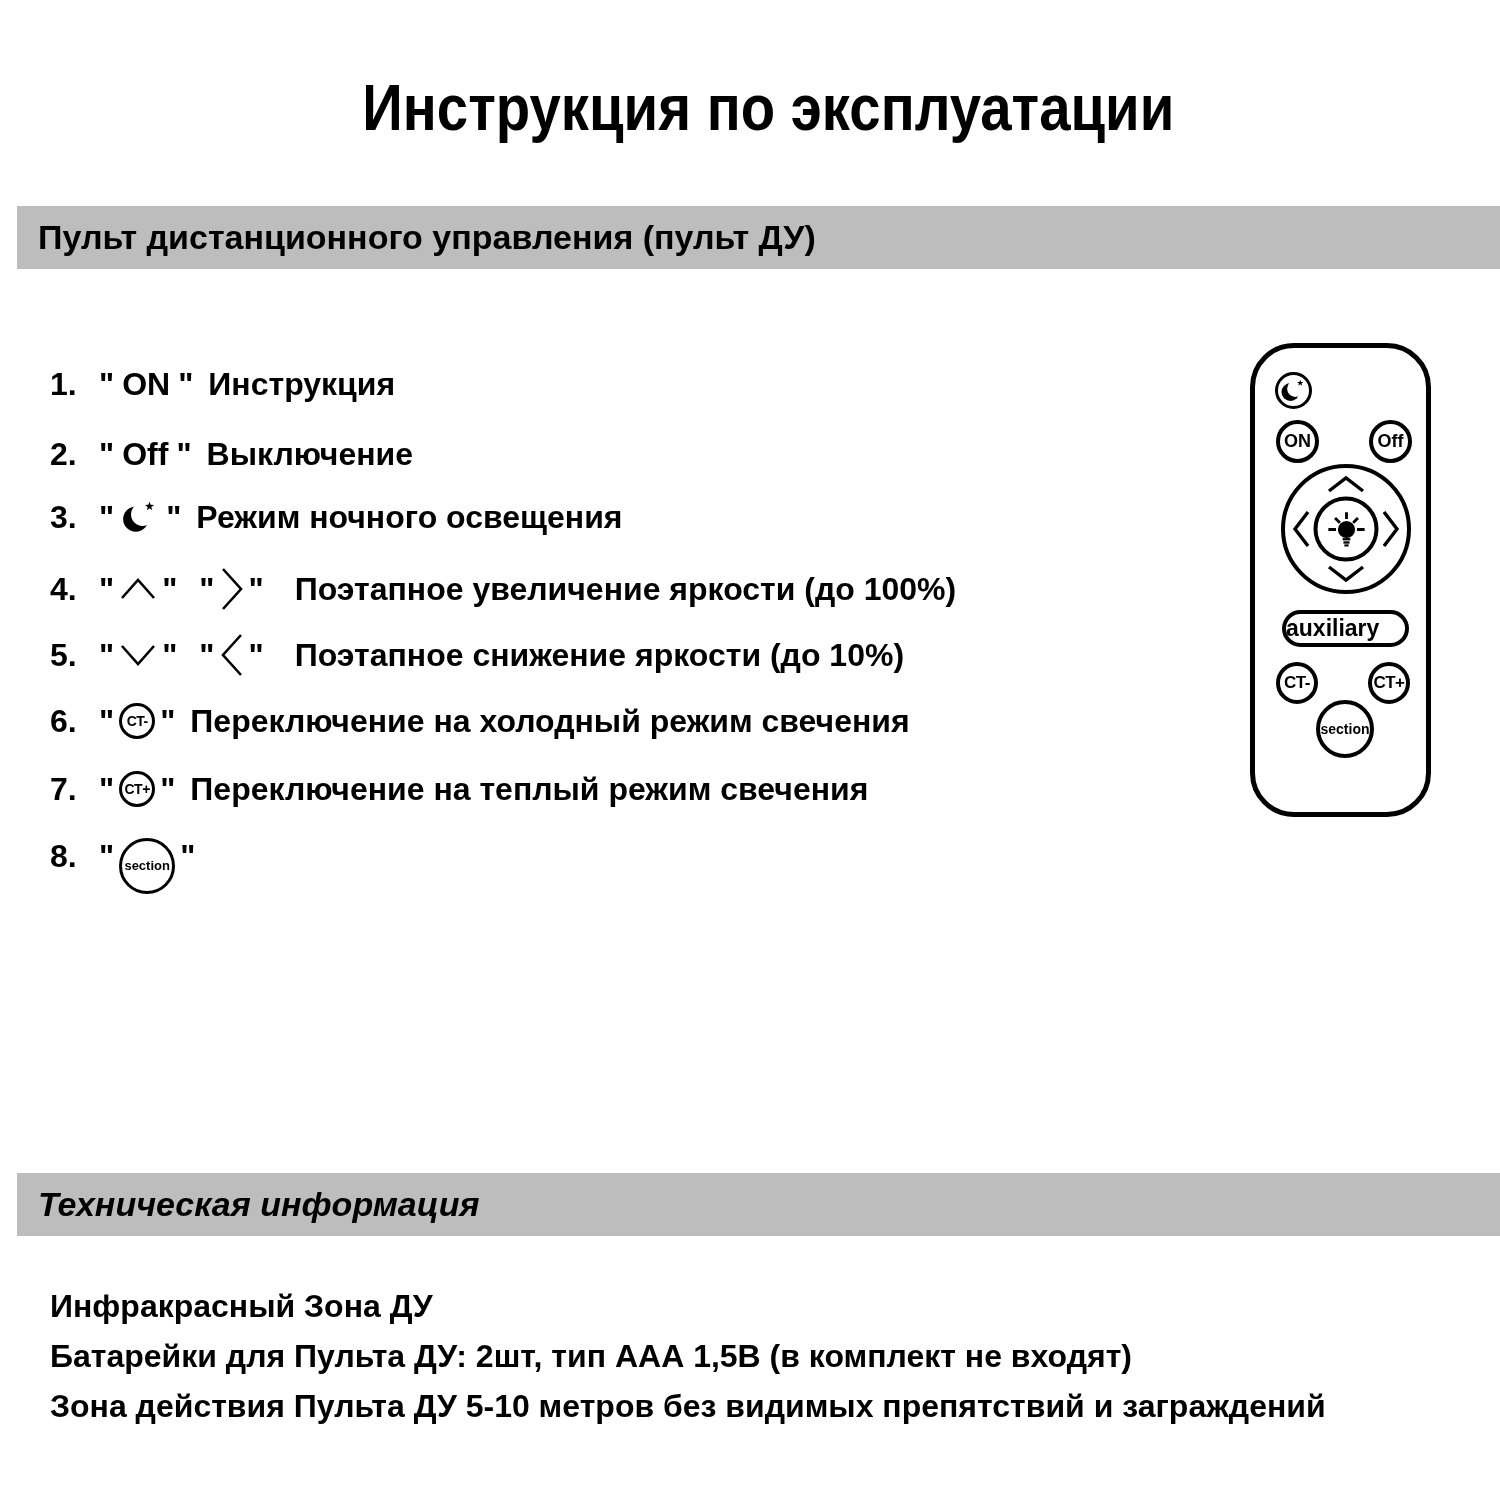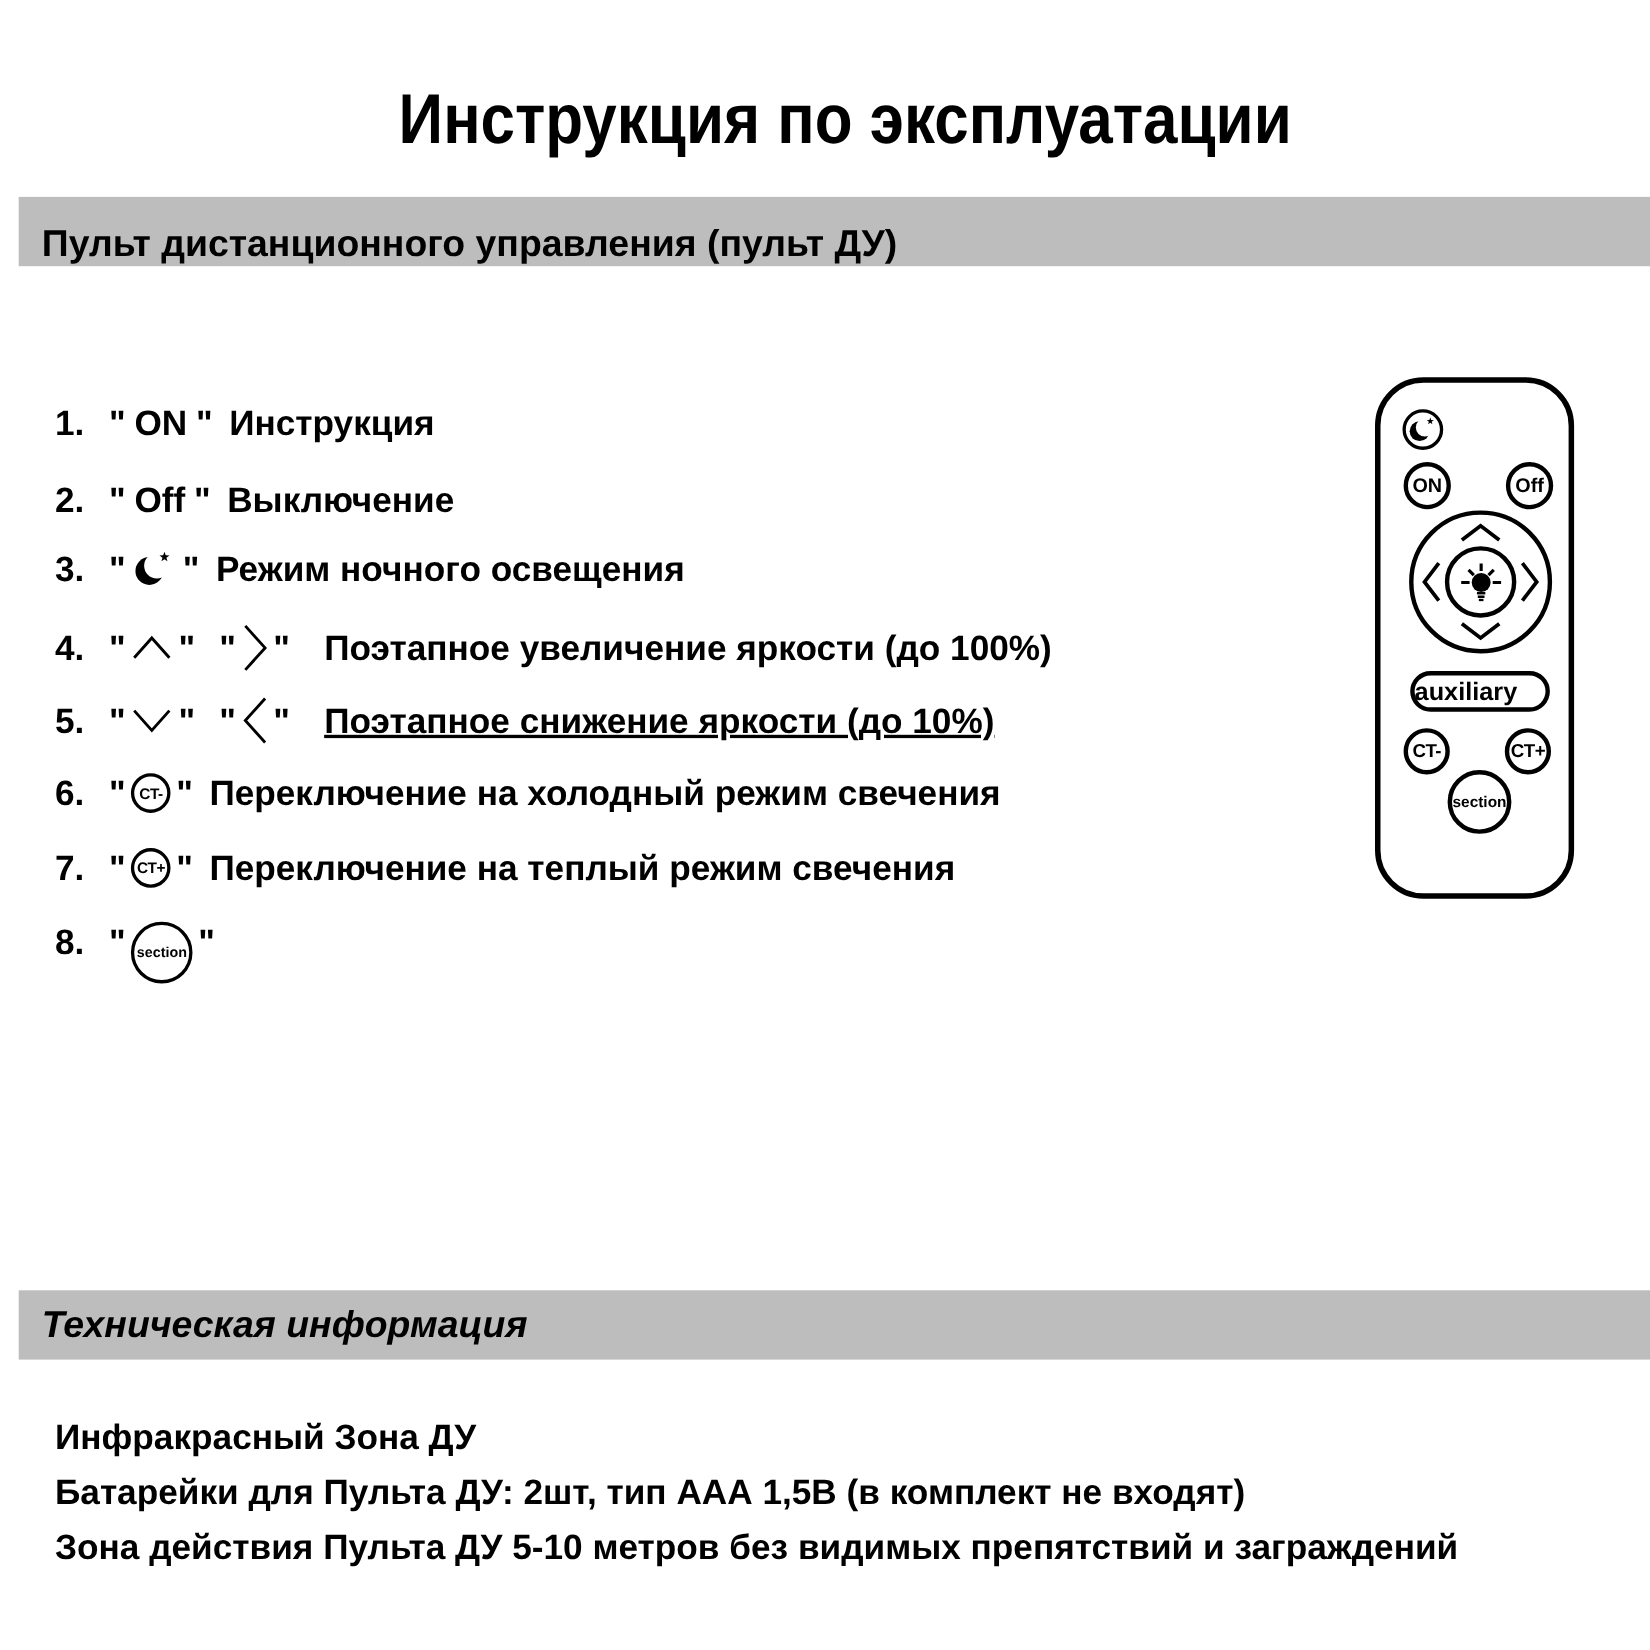--- a/index.html
+++ b/index.html
@@ -35,21 +35,21 @@
     position: absolute;
     left: 17px;
     width: 1483px;
     height: 63px;
     background: #bdbdbd;
     display: flex;
     align-items: center;
     padding-left: 21px;
     font-size: 34px;
   }
-  #bar-remote { top: 179px; align-items: flex-end; }
+  #bar-remote { top: 206px; }
   #bar-tech   { top: 1173px; font-style: italic; }
 
   
   .item {
     position: absolute;
     left: 50px;
     display: flex;
     align-items: center;
     font-size: 32px;
     white-space: nowrap;
@@ -215,21 +215,21 @@
     <svg class="chev chev-h" viewBox="0 0 38 24">
       <polyline points="3,3 19,21 35,3"></polyline>
     </svg>
     <span class="q">"</span>
     <span class="gap"></span>
     <span class="q">"</span>
     <svg class="chev chev-v" viewBox="0 0 24 46">
       <polyline points="21,3 3,23 21,43"></polyline>
     </svg>
     <span class="q">"</span>
-    <span class="txt" style="margin-left:26px;text-decoration:underline;">Поэтапное снижение яркости (до 10%)</span>
+    <span class="txt" style="margin-left:26px;">Поэтапное снижение яркости (до 10%)</span>
   </div>
 
   <div class="item" id="item-6">
     <span class="num">6.</span>
     <span class="q">"</span>
     <span class="circle-btn ct-inline">
       <span>CT-</span>
     </span>
     <span class="q">"</span>
     <span class="txt">Переключение на холодный режим свечения</span>

